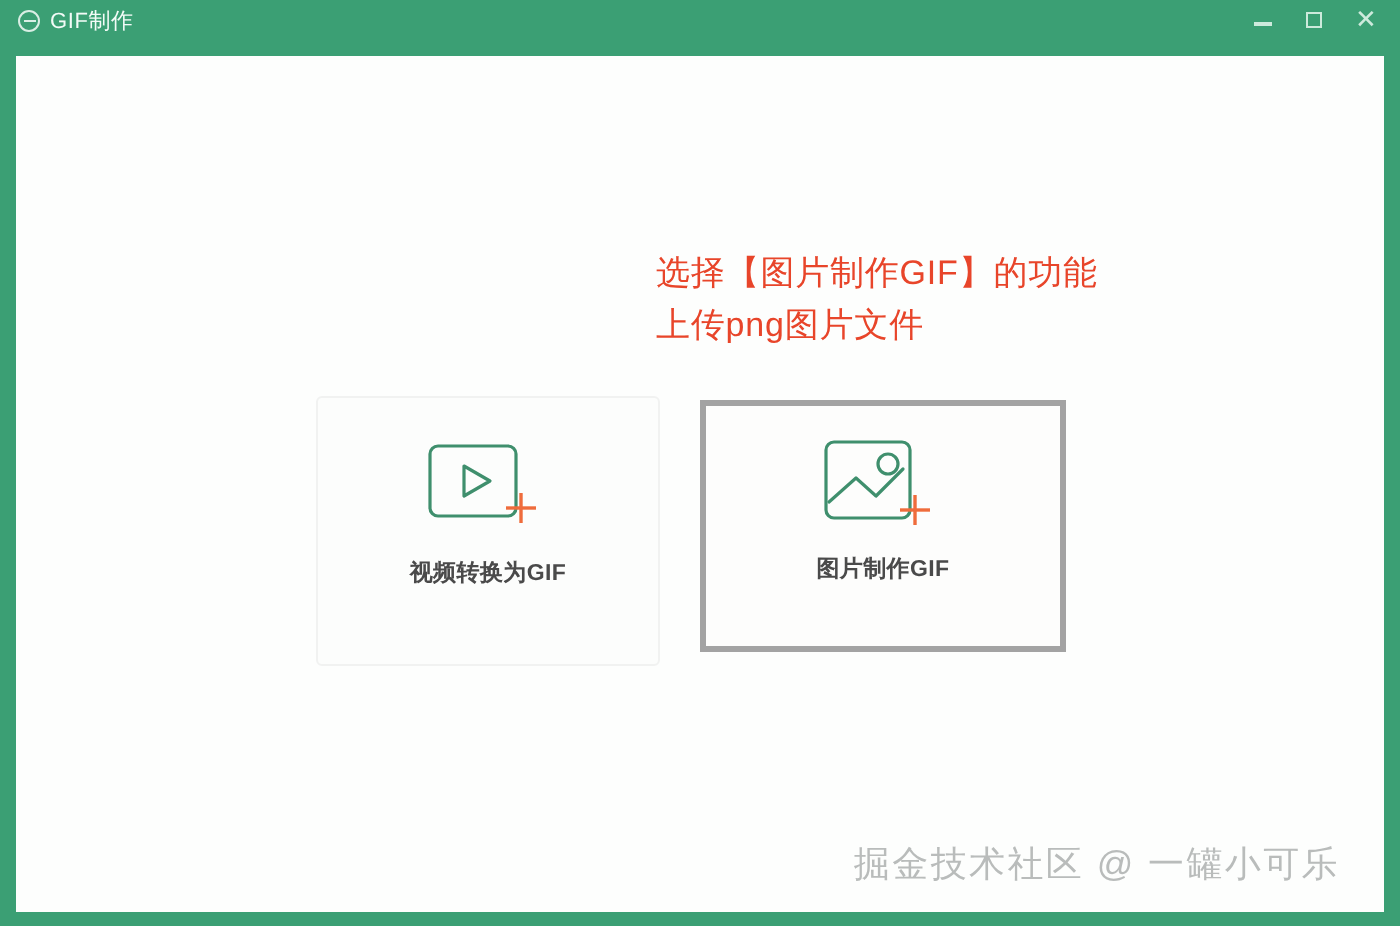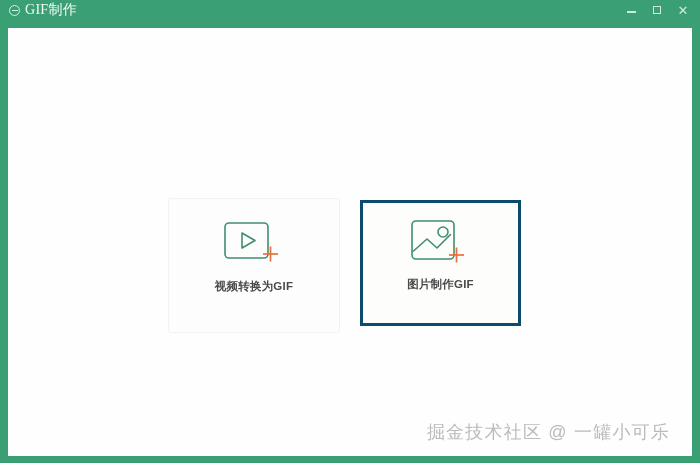--- a/index.html
+++ b/index.html
@@ -48,24 +48,23 @@
     content: "";
     position: absolute;
     left: 1.5px;
     top: 4px;
     width: 6px;
     height: 1.3px;
     background: #d9eee4;
   }
   .title-text {
     color: #f2fbf7;
-    font-size: 14px;
+    font-size: 11px;
     letter-spacing: 0.3px;
     white-space: nowrap;
-    font-family: Liberation Serif, serif;
   }
   .win-controls {
     position: absolute;
     right: 4px;
     top: 0;
     height: 20px;
     display: flex;
     align-items: center;
     gap: 0px;
   }
@@ -128,21 +127,21 @@
     line-height: 1.55;
     font-weight: 500;
     letter-spacing: 0.4px;
     white-space: nowrap;
   }
   #annotation .ann-line { display: block; }
 
   
   #cards {
     position: absolute;
-    left: 152px;
+    left: 142px;
     top: 164px;
     width: 400px;
     height: 145px;
   }
 
   .card {
     position: absolute;
     box-sizing: border-box;
     display: flex;
     flex-direction: column;
@@ -157,23 +156,23 @@
     height: 135px;
     background: #fcfdfc;
     border: 1px solid #f1f2f1;
     border-radius: 3px;
   }
 
   #card-image-wrap {
     position: absolute;
     left: 200px;
     top: 8px;
-    width: 161px;
+    width: 183px;
     height: 126px;
-    border: 3px solid #0c4a6e;
+    border: 3px solid #a3a3a3;
     background: #fdfdfc;
     box-sizing: border-box;
   }
   #card-image {
     position: absolute;
     left: 0; top: 0;
     width: 100%;
     height: 100%;
     display: flex;
     flex-direction: column;
@@ -235,20 +234,24 @@
       </div>
       <div class="win-btn">
         <span class="wb-close">✕</span>
       </div>
     </div>
   </div>
 
   <div id="content-frame">
     <div id="canvas">
 
+      <div id="annotation">
+        <span class="ann-line">选择【图片制作GIF】的功能</span>
+        <span class="ann-line">上传png图片文件</span>
+      </div>
 
       <div id="cards">
 
         <div id="card-video" class="card">
           <div class="icon-slot">
             <svg width="62" height="50" viewBox="0 0 62 50" xmlns="http://www.w3.org/2000/svg">
               <rect x="2" y="2" width="43" height="35" rx="4" ry="4" fill="none" stroke="#3f8f6d" stroke-width="1.6"></rect>
               <path d="M19 12 L32 19.5 L19 27 Z" fill="none" stroke="#3f8f6d" stroke-width="1.6" stroke-linejoin="round"></path>
               <line x1="40" y1="33" x2="55" y2="33" stroke="#ef6c3c" stroke-width="1.7"></line>
               <line x1="47.5" y1="25.5" x2="47.5" y2="40.5" stroke="#ef6c3c" stroke-width="1.7"></line>

